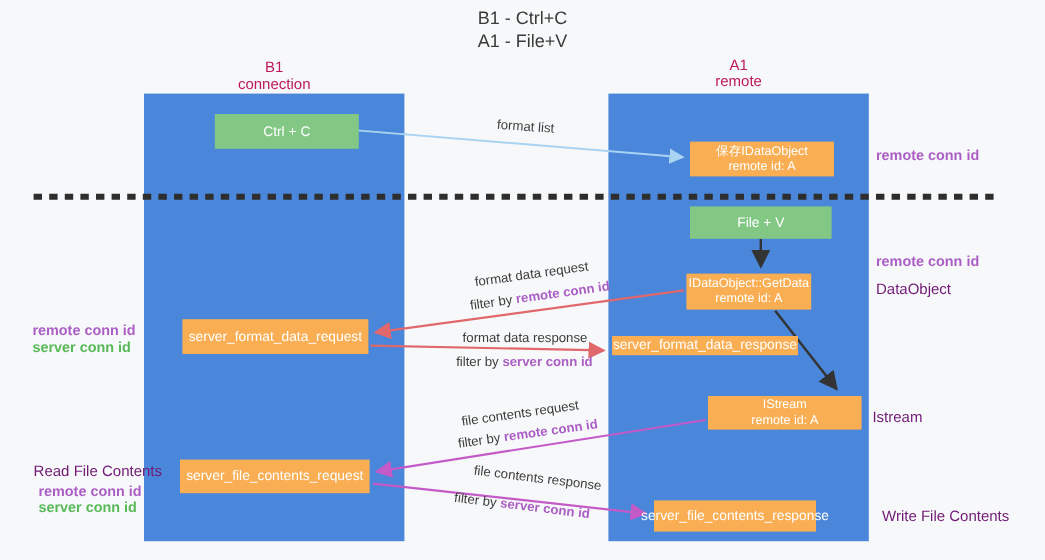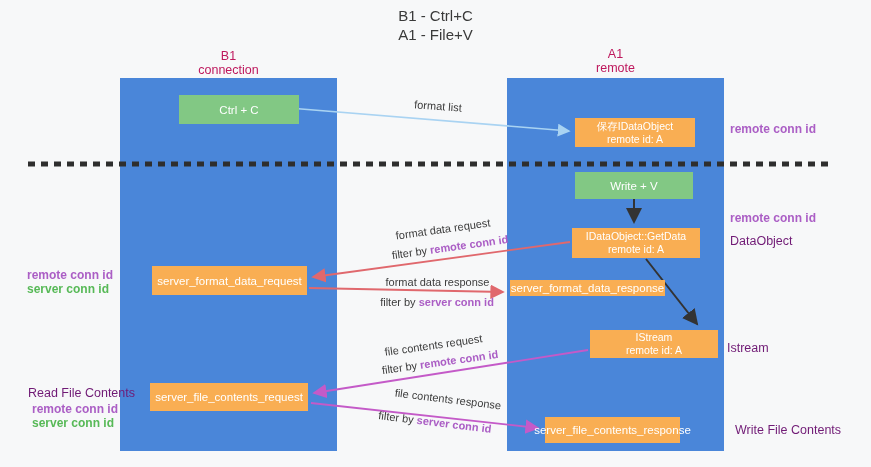--- a/index.html
+++ b/index.html
@@ -70,24 +70,24 @@
   <div class="box greenbox oneline" style="left:155px;top:95px;width:120px;height:29px;margin-left:24px;">
     <span>Ctrl + C</span>
   </div>
 
   <div class="box orange twoline" style="left:575px;top:118px;width:120px;height:29px;">
     <span>保存IDataObject</span>
     <span>remote id: A</span>
   </div>
 
   <div class="box greenbox oneline" style="left:575px;top:172px;width:118px;height:27px;">
-    <span>Write + V</span>
+    <span>File + V</span>
   </div>
 
-  <div class="box orange twoline" style="left:572px;top:228px;width:128px;height:30px;">
+  <div class="box orange twoline" style="left:572px;top:228px;width:104px;height:30px;">
     <span>IDataObject::GetData</span>
     <span>remote id: A</span>
   </div>
 
   <div class="box orange oneline" style="left:152px;top:266px;width:155px;height:29px;">
     <span>server_format_data_request</span>
   </div>
 
   <div class="box orange oneline" style="left:510px;top:280px;width:155px;height:16px;">
     <span>server_format_data_response</span>

